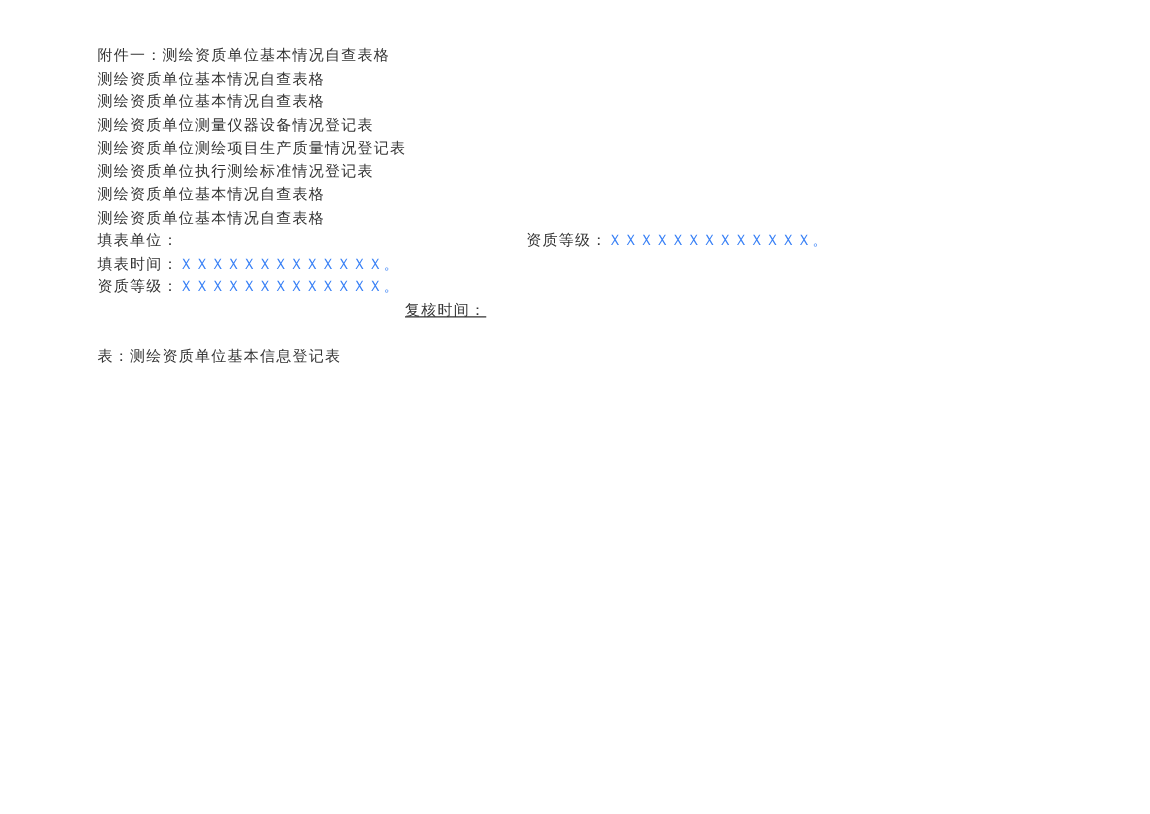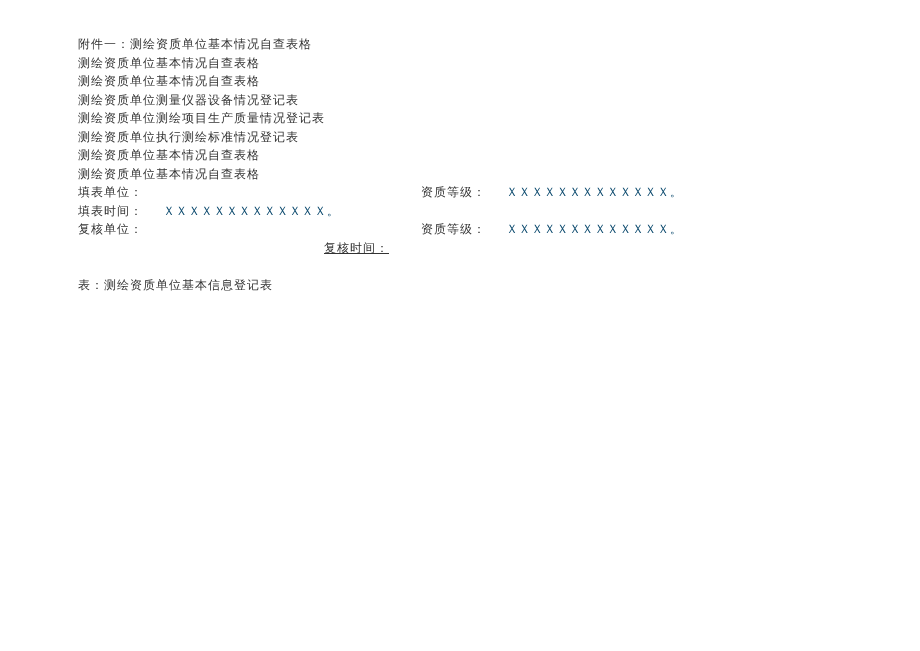--- a/index.html
+++ b/index.html
@@ -25,23 +25,22 @@
       line-height: 18.5px;
       letter-spacing: 1px;
     }
     .left-field {
       width: 343px;
     }
     .right-field {
       display: flex;
     }
     .right-value {
-      color: #0c4a6e;
+      color: #3b82f6;
       letter-spacing: 0.6px;
-      margin-left: 20px;
     }
     .center-field {
       padding-left: 246px;
       line-height: 18.5px;
       letter-spacing: 1px;
       text-decoration: underline;
     }
     .spacer {
       height: 18.5px;
     }
@@ -67,21 +66,20 @@
 </div>
 
 <div class="row-pair">
   <div class="right-field">
     <span>填表时间：</span>
     <span class="right-value">ＸＸＸＸＸＸＸＸＸＸＸＸＸ。</span>
   </div>
 </div>
 
 <div class="row-pair">
-  <div class="left-field">复核单位：</div>
   <div class="right-field">
     <span>资质等级：</span>
     <span class="right-value">ＸＸＸＸＸＸＸＸＸＸＸＸＸ。</span>
   </div>
 </div>
 
 <div class="center-field">复核时间：</div>
 
 <div class="spacer"></div>
 

